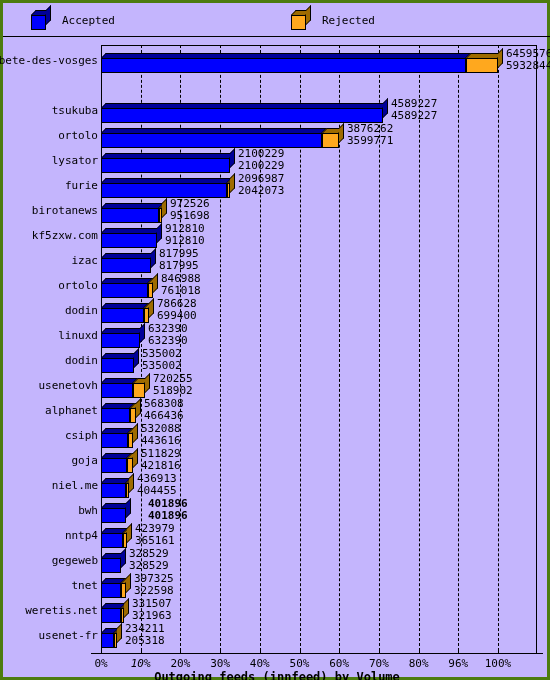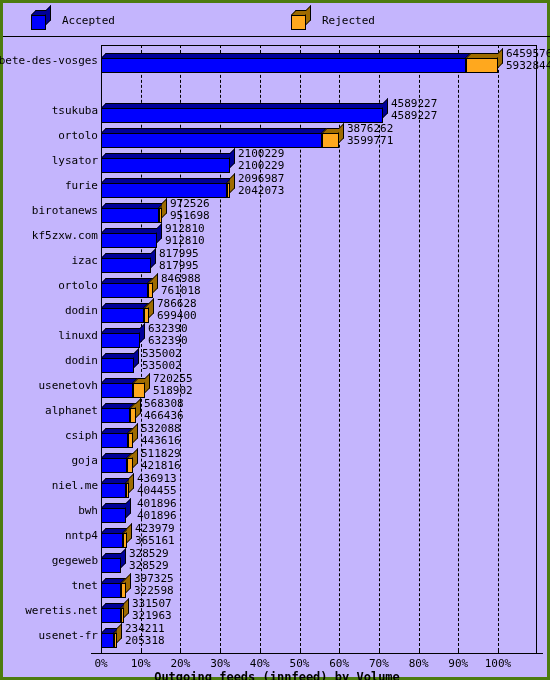--- a/index.html
+++ b/index.html
@@ -328,21 +328,21 @@
           <div>404455</div>
         </div>
       </div>
       <div class="row" style="top: 462px;">
         <div class="cat-label">bwh</div>
         <div class="bar3d" style="width: 31px;">
           <div class="seg-top" style="left: 0px; width: 25px; background: rgb(0, 0, 153);"></div>
           <div class="cap-side" style="left: 25px; background: rgb(0, 0, 153);"></div>
           <div class="seg" style="left: 0px; width: 25px; background: rgb(0, 0, 255);"></div>
         </div>
-        <div class="vals" style="left: 134px;">
+        <div class="vals" style="left: 145px; font-weight: bold;">
           <div>401896</div>
           <div>401896</div>
         </div>
       </div>
       <div class="row" style="top: 487px;">
         <div class="cat-label">nntp4</div>
         <div class="bar3d" style="width: 32px;">
           <div class="seg-top" style="left: 0px; width: 22px; background: rgb(0, 0, 153);"></div>
           <div class="seg-top" style="left: 22px; width: 4px; background: rgb(158, 107, 0);"></div>
           <div class="cap-side" style="left: 26px; background: rgb(158, 107, 0);"></div>
@@ -409,34 +409,34 @@
         </div>
       </div>
     </div>
 
   <div id="xaxis">
     <div id="xtitle">Outgoing feeds (innfeed) by Volume</div>
   <div class="axis-line" style="left: 88px; top: 6px; width: 452px; height: 1px;"></div>
       <div class="tick" style="left: 98px; top: 1px; height: 6px;"></div>
       <div class="xtick-label" style="left: 98px;">0%</div>
       <div class="tick" style="left: 137.7px; top: 1px; height: 6px;"></div>
-      <div class="xtick-label" style="left: 137.7px;">10%</div>
+      <div class="xtick-label" style="left: 137.7px; font-style: italic;">10%</div>
       <div class="tick" style="left: 177.4px; top: 1px; height: 6px;"></div>
       <div class="xtick-label" style="left: 177.4px;">20%</div>
       <div class="tick" style="left: 217.1px; top: 1px; height: 6px;"></div>
       <div class="xtick-label" style="left: 217.1px;">30%</div>
       <div class="tick" style="left: 256.8px; top: 1px; height: 6px;"></div>
       <div class="xtick-label" style="left: 256.8px;">40%</div>
       <div class="tick" style="left: 296.5px; top: 1px; height: 6px;"></div>
       <div class="xtick-label" style="left: 296.5px;">50%</div>
       <div class="tick" style="left: 336.2px; top: 1px; height: 6px;"></div>
       <div class="xtick-label" style="left: 336.2px;">60%</div>
       <div class="tick" style="left: 375.9px; top: 1px; height: 6px;"></div>
       <div class="xtick-label" style="left: 375.9px;">70%</div>
       <div class="tick" style="left: 415.6px; top: 1px; height: 6px;"></div>
       <div class="xtick-label" style="left: 415.6px;">80%</div>
       <div class="tick" style="left: 455.3px; top: 1px; height: 6px;"></div>
-      <div class="xtick-label" style="left: 455.3px;">90%</div>
+      <div class="xtick-label" style="left: 455.3px;">96%</div>
       <div class="tick" style="left: 495px; top: 1px; height: 6px;"></div>
       <div class="xtick-label" style="left: 495px;">100%</div>
     </div>
 
 </div>
 
 </body></html>

